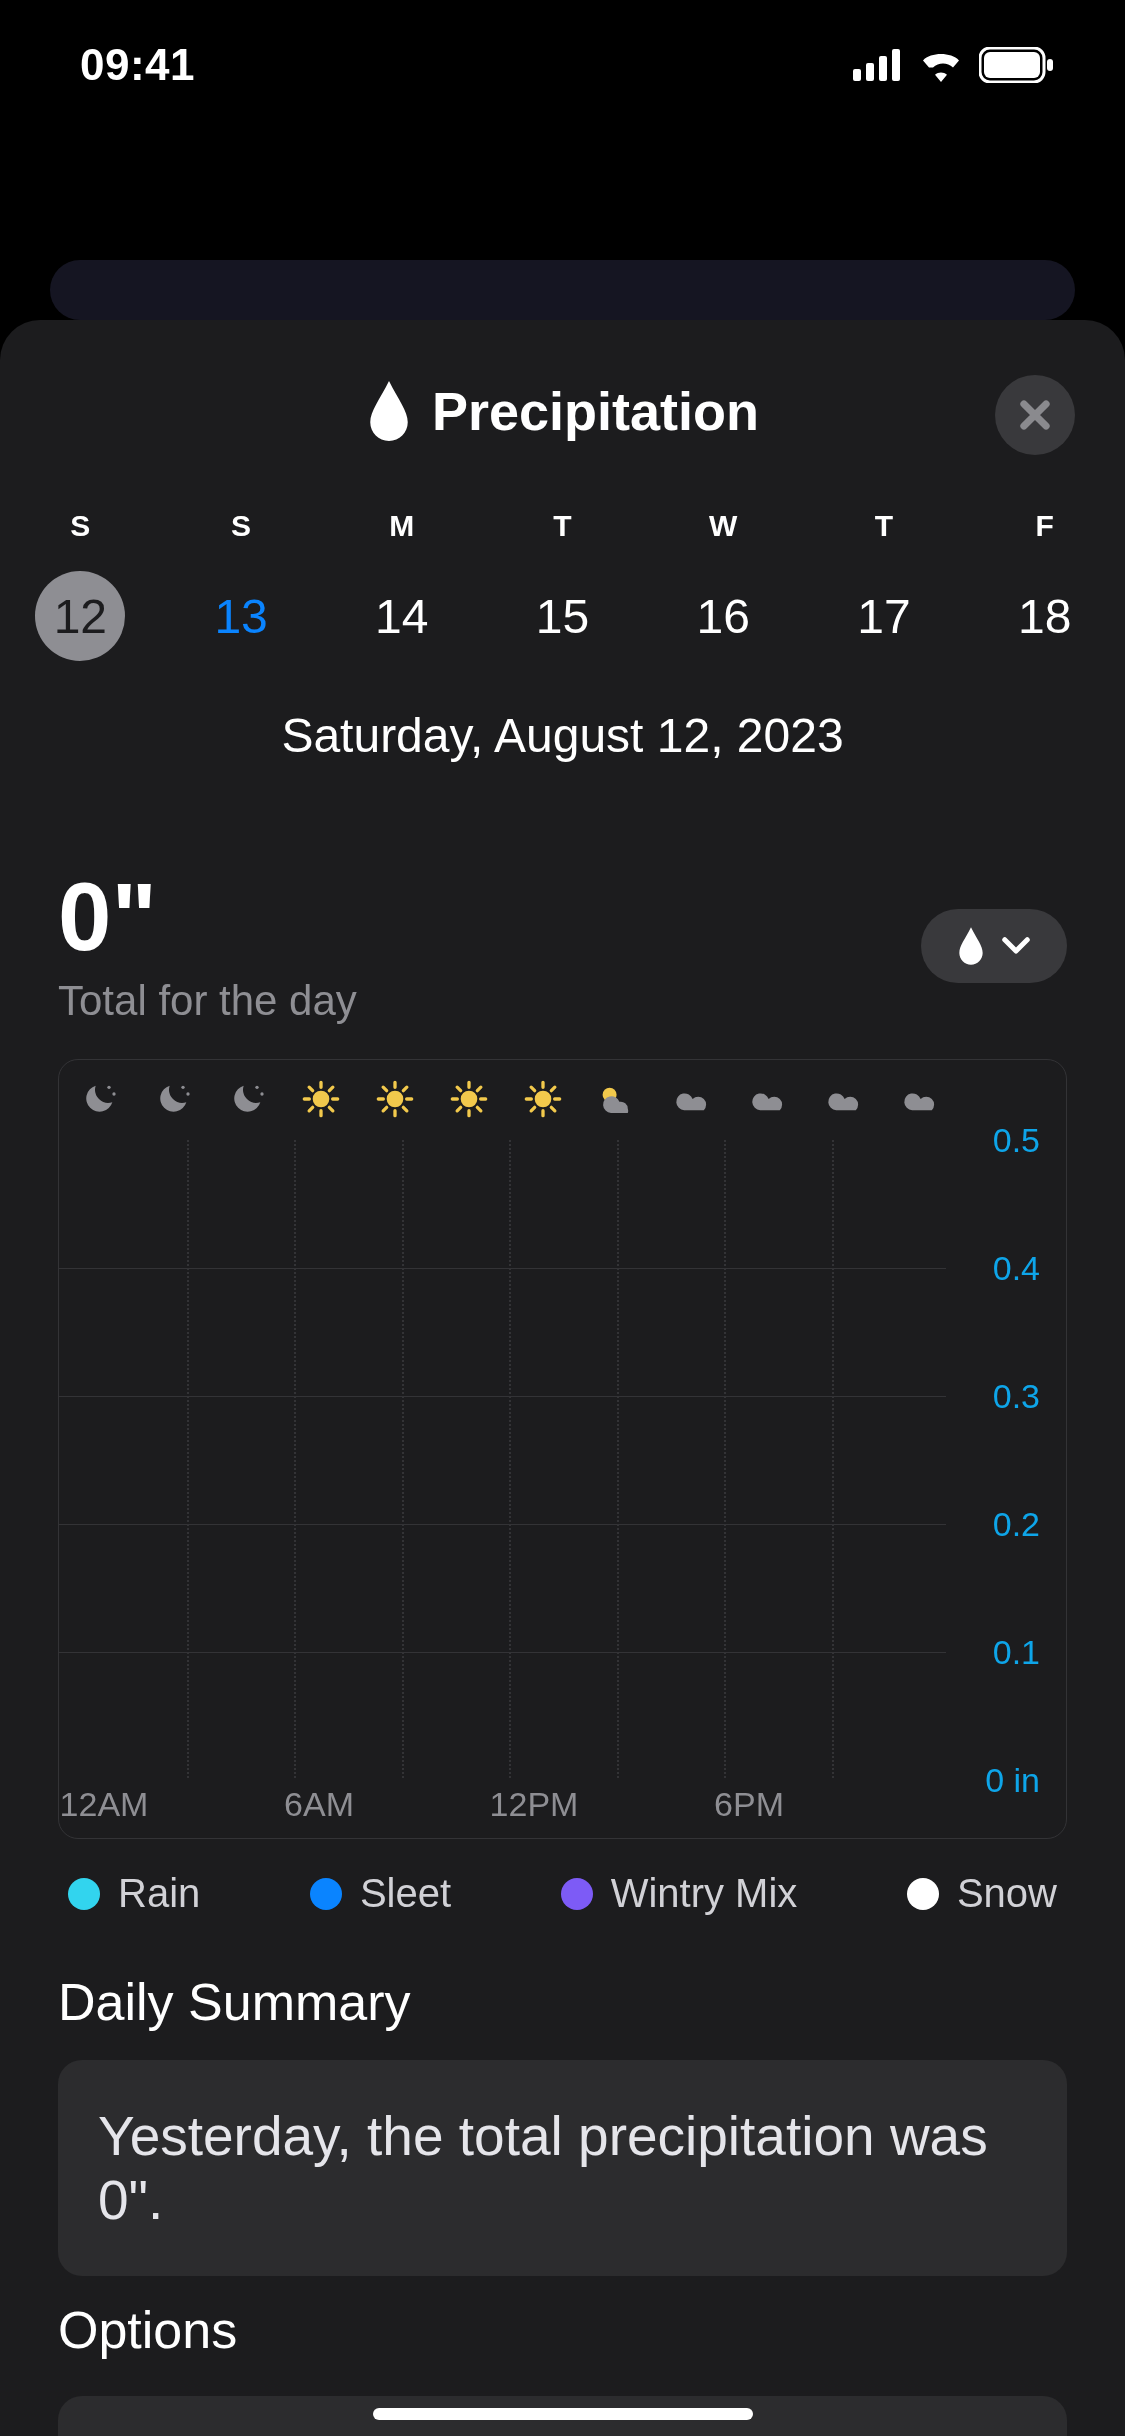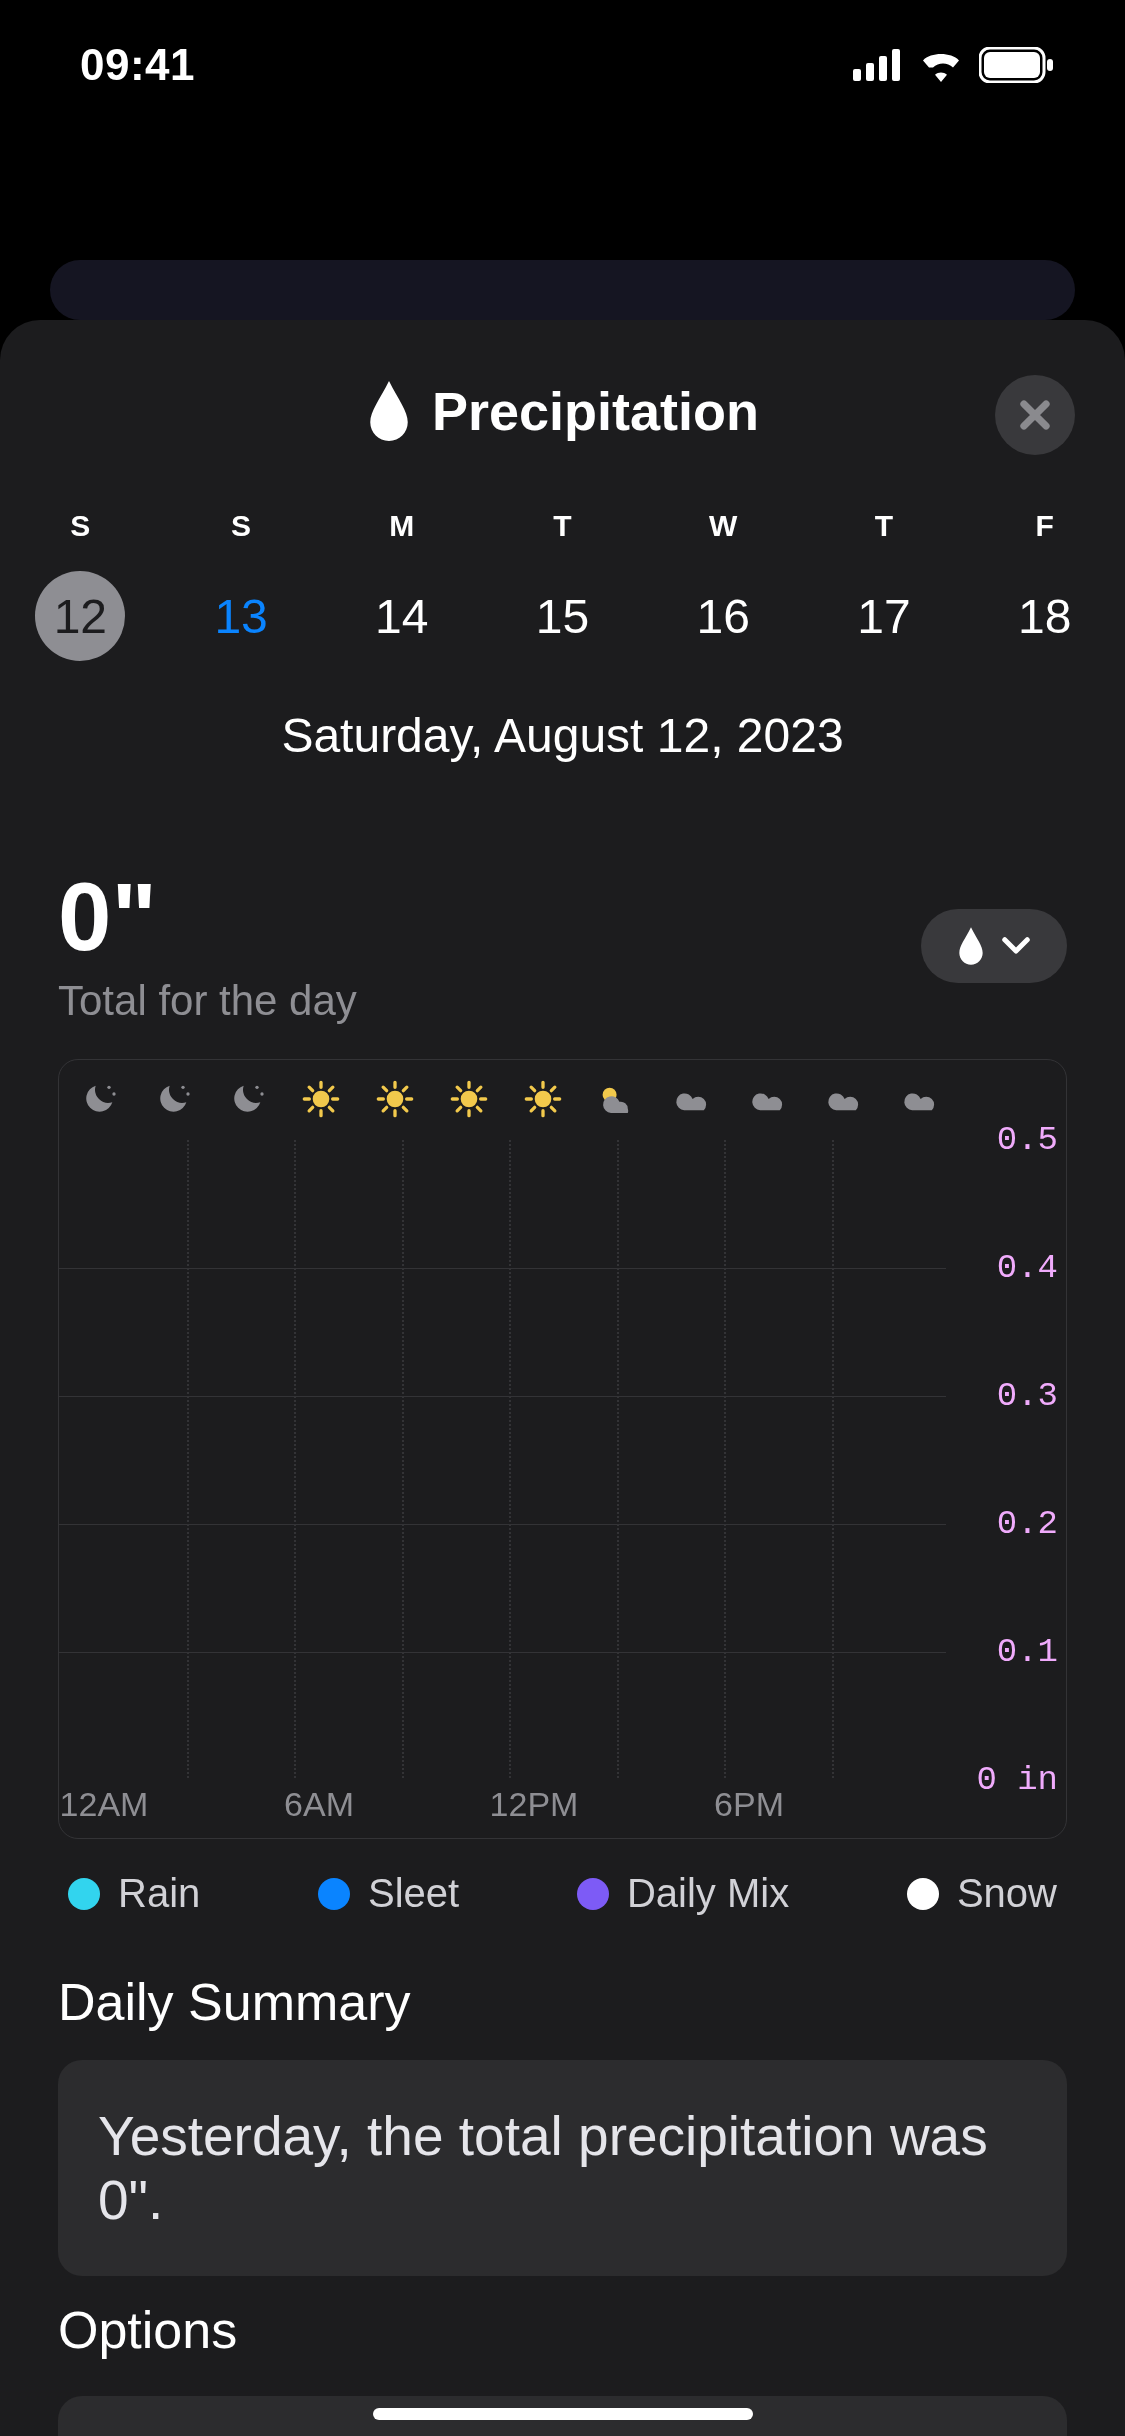--- a/index.html
+++ b/index.html
@@ -136,25 +136,24 @@
   height: 1px; background: #333336;
 }
 .vgrid-dot {
   position: absolute;
   top: 80px; bottom: 0;
   width: 0;
   border-left: 2px dotted #333336;
 }
 .ylab {
   position: absolute;
-  right: 8px;
+  right: 26px;
   font-size: 34px;
-  color: #f0abfc;
+  color: #0ea5e9;
   transform: translateY(-50%);
-  font-family: Liberation Mono, monospace;
 }
 .xlab {
   position: absolute;
   bottom: 14px;
   font-size: 34px;
   color: #8e8e93;
   transform: translateX(-50%);
 }
 
 .legend {
@@ -385,21 +384,21 @@
         <div class="legend-item">
           <span class="legend-dot" style="background:#32d4ee"></span>
           <span class="legend-label">Rain</span>
         </div>
         <div class="legend-item">
           <span class="legend-dot" style="background:#0a84ff"></span>
           <span class="legend-label">Sleet</span>
         </div>
         <div class="legend-item">
           <span class="legend-dot" style="background:#7d5bf6"></span>
-          <span class="legend-label">Daily Mix</span>
+          <span class="legend-label">Wintry Mix</span>
         </div>
         <div class="legend-item">
           <span class="legend-dot" style="background:#ffffff"></span>
           <span class="legend-label">Snow</span>
         </div>
       </div>
 
     <div class="section-title">Daily Summary</div>
     <div class="summary-card">
       <span>Yesterday, the total precipitation was 0".</span>

